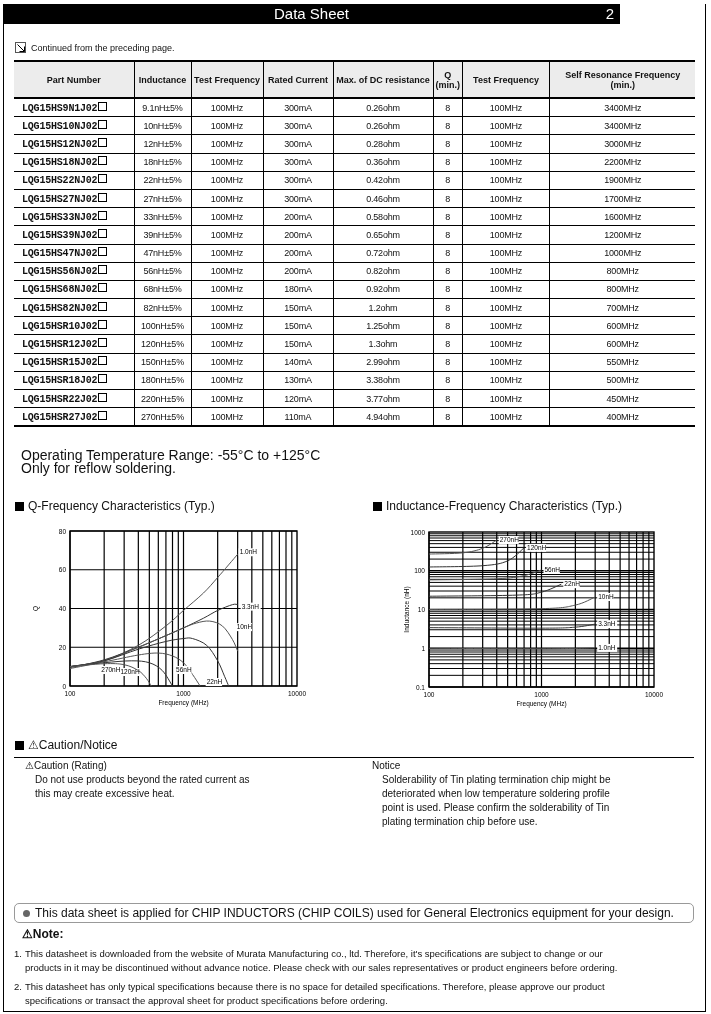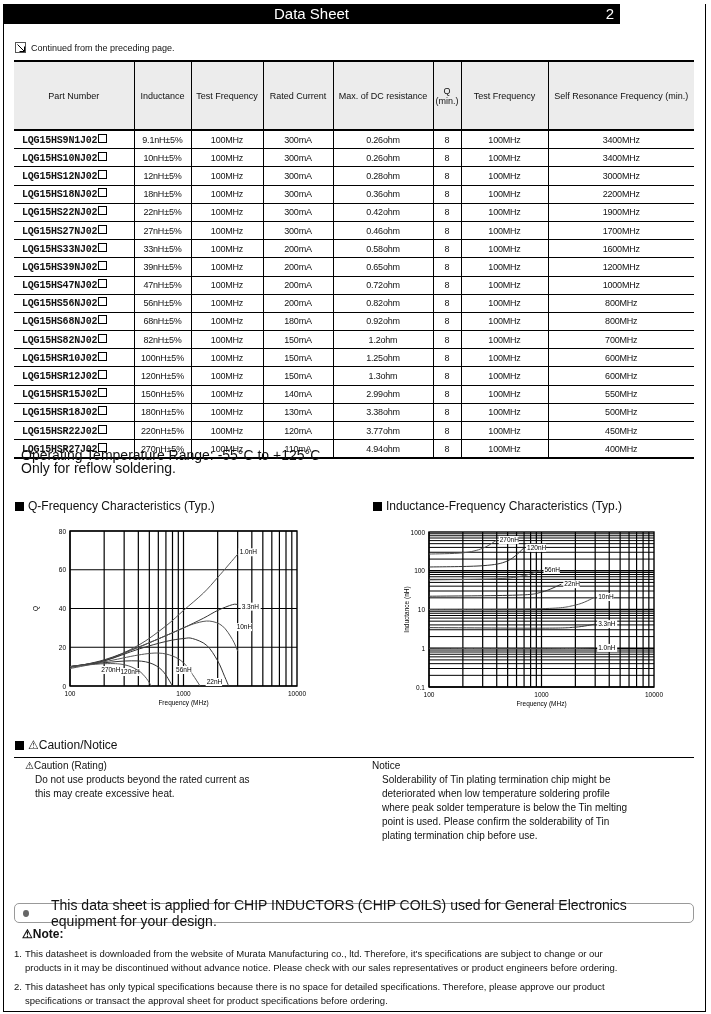--- a/index.html
+++ b/index.html
@@ -7,37 +7,37 @@
          font-family: "Liberation Sans", sans-serif; color: #111; }
   .page { position: absolute; left: 3px; top: 4px; width: 703px; height: 1008px;
           border-left: 1px solid #000; border-right: 1px solid #000; border-bottom: 1px solid #000; box-sizing: border-box; }
   .titlebar { position: absolute; left: 3px; top: 4px; width: 617px; height: 20px; background: #000; color: #fff; }
   .titlebar .title { position: absolute; left: 0; right: 0; top: 1px; text-align: center; font-size: 15px; }
   .titlebar .pnum { position: absolute; right: 6px; top: 1px; font-size: 15px; }
   .continued { position: absolute; left: 15px; top: 42px; font-size: 9px; display: flex; align-items: center; gap: 5px; justify-content: center; }
   .cont-icon { width: 11px; height: 11px; border: 1px solid #555; position: relative; box-sizing: border-box; }
   .cont-icon svg { position: absolute; left: 0; top: 0; }
   table.spec { position: absolute; left: 14px; top: 60px; border-collapse: collapse; font-size: 9px; }
-  table.spec th { background: #ececec; font-weight: normal; height: 35px; border-left: 1px solid #000; border-right: 1px solid #000;
-                  border-top: 2px solid #000; border-bottom: 2px solid #000; padding: 16px 2px; }
+  table.spec th { background: #ececec; font-weight: bold; height: 35px; border-left: 1px solid #000; border-right: 1px solid #000;
+                  border-top: 2px solid #000; border-bottom: 2px solid #000; padding: 0 2px; }
   table.spec th:first-child, table.spec td:first-child { border-left: none; }
   table.spec th:last-child, table.spec td:last-child { border-right: none; }
   table.spec td { height: 17.2px; text-align: center; border: 1px solid #000; padding: 0; letter-spacing: -0.2px; }
   table.spec tr:last-child td { border-bottom: 2px solid #000; }
   table.spec td.pn { font-weight: bold; text-align: left; padding-left: 8px; font-size: 10px; font-family: Liberation Mono, monospace; }
   .box-glyph { display: inline-block; width: 7px; height: 7px; border: 1px solid #000; margin-left: 1px; vertical-align: 0px; }
   .notes-small { position: absolute; left: 21px; top: 449px; font-size: 14px; line-height: 12.5px; }
   .sec-head { position: absolute; font-size: 12px; display: flex; align-items: center; gap: 4px; }
   .sq { width: 9px; height: 9px; background: #000; display: inline-block; }
   svg text { font-family: "Liberation Sans", sans-serif; }
   .caution-rule { position: absolute; left: 14px; top: 757px; width: 680px; height: 1px; background: #000; }
   .caution-block { position: absolute; font-size: 10px; line-height: 14px; }
   .caution-block .sub { padding-left: 10px; }
   .infobox { position: absolute; left: 14px; top: 903px; width: 680px; height: 20px; border: 1px solid #999; border-radius: 5px;
-             box-sizing: border-box; font-size: 14px; display: flex; align-items: center; padding-left: 8px; gap: 22px; }
+             box-sizing: border-box; font-size: 12px; display: flex; align-items: center; padding-left: 8px; gap: 5px; }
   .dot { width: 7px; height: 7px; border-radius: 50%; background: #666; display: inline-block; }
   .note-title { position: absolute; left: 14px; top: 927px; font-size: 12px; font-weight: bold; margin-left: 8px; }
   .note-list { position: absolute; left: 14px; top: 947px; width: 680px; font-size: 9.5px; line-height: 14px; }
   .note-list .item { display: flex; margin-bottom: 5px; }
   .note-list .num { width: 11px; flex: none; }
 </style>
 </head>
 <body>
 
 <div class="page"></div>
@@ -434,21 +434,20 @@
 <div class="caution-rule"></div>
 <div class="caution-block" style="left:25px; top:759px; width:320px;">
   <div><span>⚠</span><span>Caution (Rating)</span></div>
   <div class="sub">Do not use products beyond the rated current as</div>
   <div class="sub">this may create excessive heat.</div>
 </div>
 <div class="caution-block" style="left:372px; top:759px; width:320px;">
   <div>Notice</div>
   <div class="sub">Solderability of Tin plating termination chip might be</div>
   <div class="sub">deteriorated when low temperature soldering profile</div>
-  <div class="sub">where peak solder temperature is below the Tin melting</div>
   <div class="sub">point is used. Please confirm the solderability of Tin</div>
   <div class="sub">plating termination chip before use.</div>
 </div>
 
 <div class="infobox">
   <span class="dot"></span>
   <span>This data sheet is applied for CHIP INDUCTORS (CHIP COILS) used for General Electronics equipment for your design.</span>
 </div>
 
 <div class="note-title"><span>⚠</span><span>Note:</span></div>

